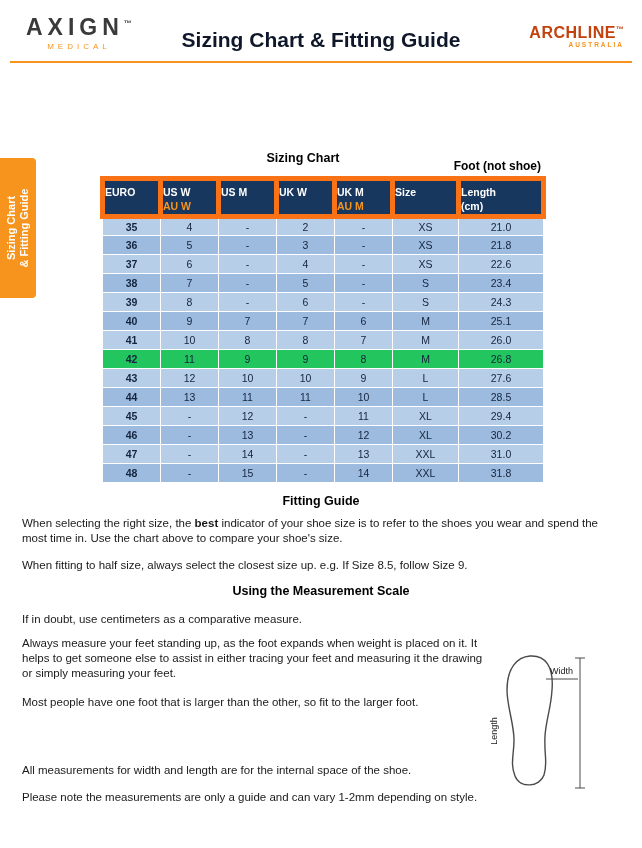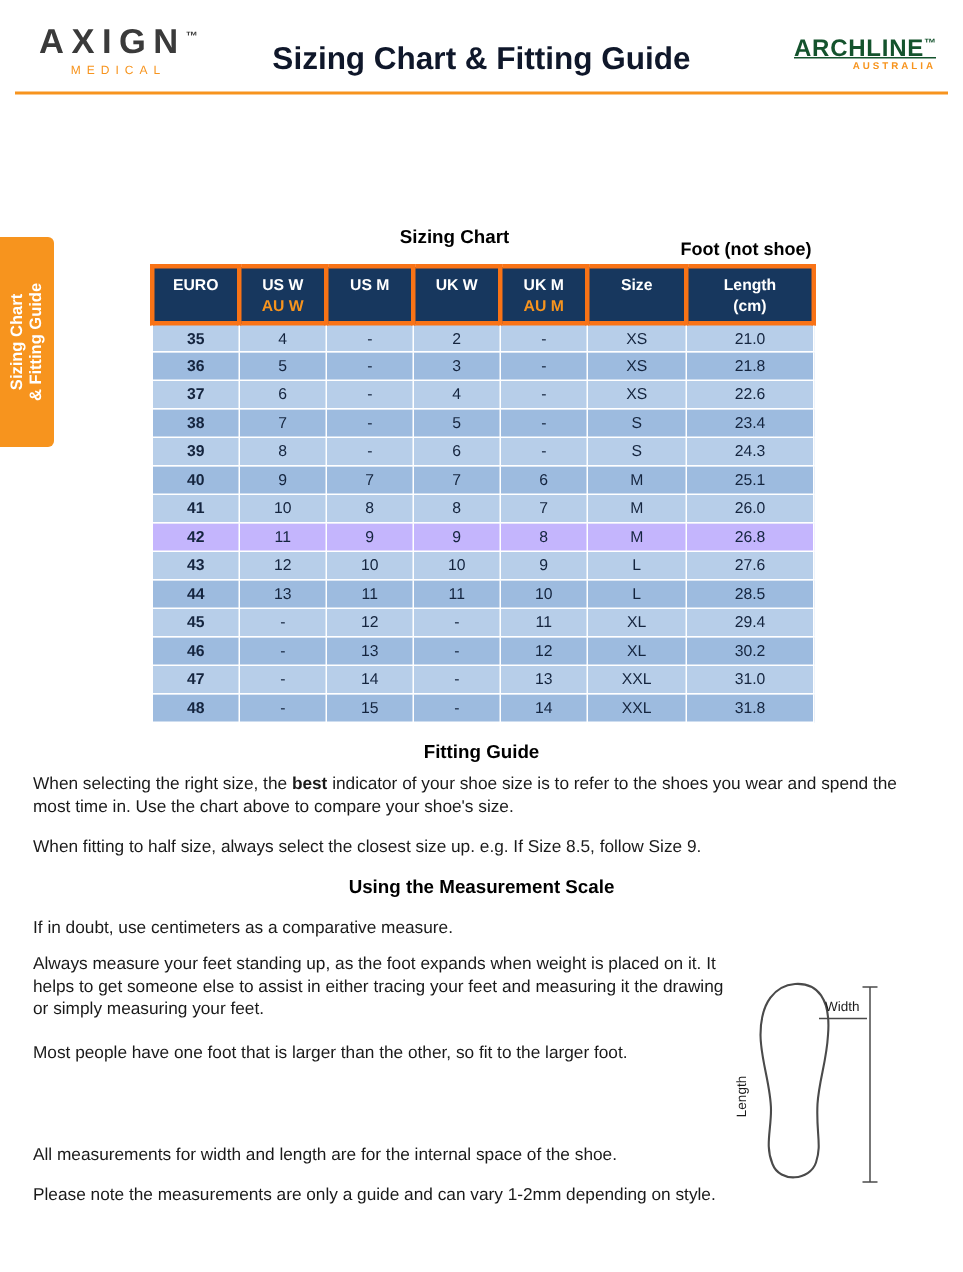--- a/index.html
+++ b/index.html
@@ -8,41 +8,41 @@
   .page { position:relative; width:642px; height:848px; background:#fff; overflow:hidden;padding-left:24px; }
 
   
   .axign { position:absolute; left:26px; top:14px; text-align:center; color:#3a3a3a; }
   .axign-name { font-size:23px; font-weight:bold; letter-spacing:5px; }
   .tm { font-size:8px; vertical-align:super; letter-spacing:0; }
   .axign-sub { font-size:8px; font-weight:normal; letter-spacing:4px; color:#F7941E; margin-top:1px; }
   .header-title { position:absolute; left:121px; width:400px; top:28px; text-align:center;
                   font-size:21px; font-weight:bold; color:#0f172a; }
   .archline { position:absolute; right:18px; top:24px; }
-  .archline-name { font-size:16px; font-weight:bold; letter-spacing:0.5px; color:#14532d;text-decoration:underline; }
+  .archline-name { font-size:16px; font-weight:bold; letter-spacing:0.5px; color:#c2410c; }
   .archline-sub { font-size:6.5px; font-weight:bold; letter-spacing:2px; color:#F7941E; text-align:right; margin-top:-1px; }
   .header-rule { position:absolute; top:61px; left:10px; right:10px; height:2px; background:#F7941E; }
 
   
   .side-tab { position:absolute; left:0; top:158px; width:36px; height:140px; background:#F7941E;
               display:flex; align-items:center; justify-content:center; border-radius:0 4px 4px 0; }
   .side-tab-text { transform:rotate(-90deg); white-space:nowrap; text-align:center;
                    color:#fff; font-weight:bold; font-size:11px; line-height:13px; }
 
   
   .h-sizing-chart { position:absolute; top:151px; left:100px; width:406px; text-align:center;
                     font-weight:bold; font-size:12.5px; color:#000; }
   .foot-note { position:absolute; top:159px; left:390px; width:151px; text-align:right;
                font-weight:bold; font-size:12px; color:#000; }
 
   
   .sizing-table { position:absolute; top:176px; left:100px; width:441px;
                   border-collapse:collapse; table-layout:fixed; }
   .sizing-table th { color:#fff; font-size:10.5px; font-weight:bold; vertical-align:top;
-                     padding-top:5px; height:38px; border:3px solid #f97316; text-align:center; }
+                     padding-top:5px; height:38px; border:5px solid #f97316; text-align:left; }
   .sizing-table th .hline2 { margin-top:2px; font-size:10.5px; }
   .sizing-table th:nth-child(-n+5) { width:58px; }
   .sizing-table th:nth-child(6) { width:66px; }
   .sizing-table th:nth-child(7) { width:85px; }
   .sizing-table td { text-align:center; font-size:10.5px; color:#14243E; height:19px;
                      border:1px solid #fff; padding:0; }
   .sizing-table td:first-child { font-weight:bold; }
 
   
   .h-center { position:absolute; left:0; width:642px; text-align:center;
@@ -184,21 +184,21 @@
         </tr>
         <tr style="background: rgb(183, 206, 233);">
           <td>41</td>
           <td>10</td>
           <td>8</td>
           <td>8</td>
           <td>7</td>
           <td>M</td>
           <td>26.0</td>
         </tr>
-        <tr style="background: #c4b5fd;">
+        <tr style="background: #22c55e;">
           <td>42</td>
           <td>11</td>
           <td>9</td>
           <td>9</td>
           <td>8</td>
           <td>M</td>
           <td>26.8</td>
         </tr>
         <tr style="background: rgb(183, 206, 233);">
           <td>43</td>

